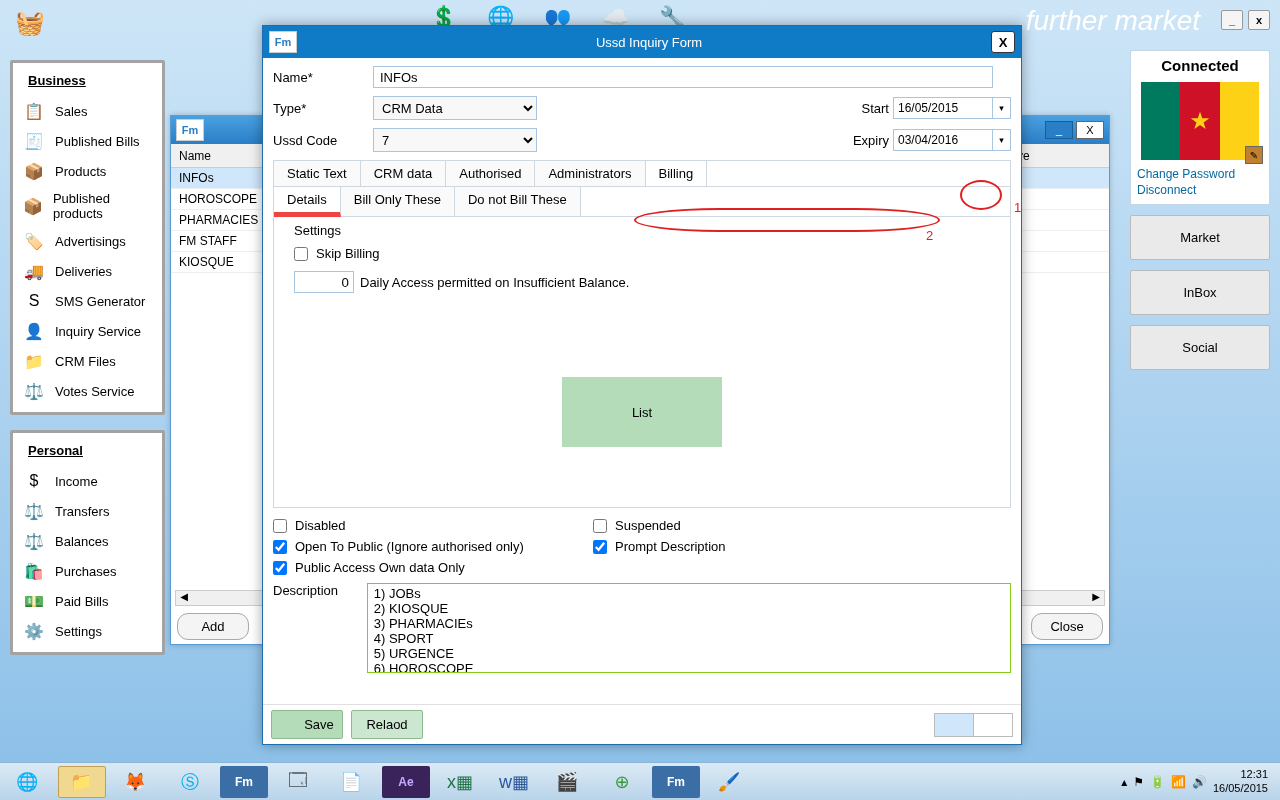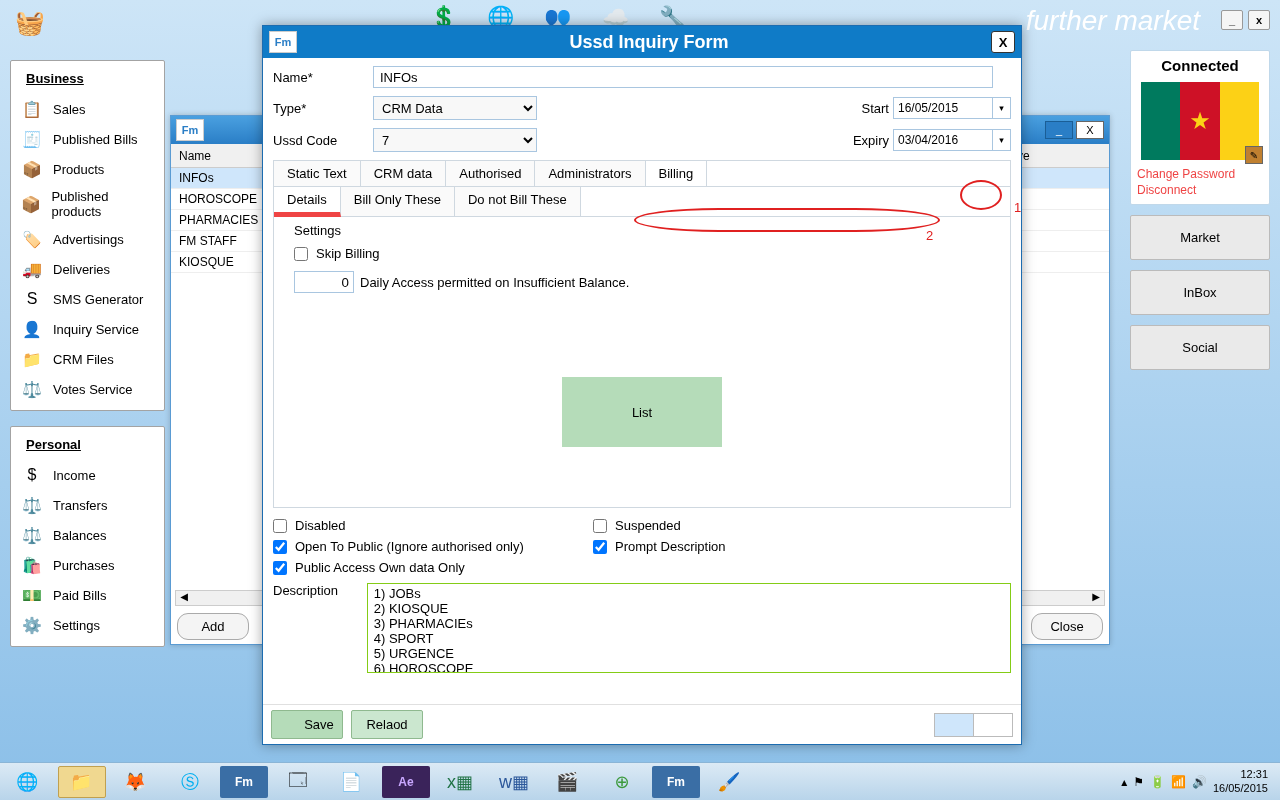--- a/index.html
+++ b/index.html
@@ -10,21 +10,21 @@
 .top-bar { position: absolute; top: 0; left: 0; right: 0; height: 45px; display: flex; align-items: center; }
 .basket-icon { margin-left: 15px; font-size: 24px; }
 .top-icons { position: absolute; left: 430px; top: 5px; display: flex; gap: 30px; }
 .top-icons span { font-size: 22px; }
 .brand { position: absolute; right: 80px; top: 5px; font-size: 28px; font-style: italic; color: #fff; font-weight: 500; }
 .win-controls { position: absolute; right: 10px; top: 10px; display: flex; gap: 5px; }
 .win-btn { width: 22px; height: 20px; background: #f5f5f5; border: 1px solid #999; border-radius: 2px; font-size: 11px; display: flex; align-items: center; justify-content: center; cursor: pointer; font-weight: bold; }
 
 
 .left-panel { position: absolute; left: 10px; top: 60px; width: 155px; }
-.menu-box { background: #fff; border: 1px solid #a3a3a3; border-radius: 2px; margin-bottom: 15px; padding: 6px 0; }
+.menu-box { background: #fff; border: 3px solid #a3a3a3; border-radius: 2px; margin-bottom: 15px; padding: 6px 0; }
 .menu-title { font-weight: bold; text-decoration: underline; padding: 4px 15px 8px; font-size: 13px; }
 .menu-item { display: flex; align-items: center; gap: 10px; padding: 5px 10px; font-size: 13px; cursor: pointer; }
 .menu-icon { width: 22px; height: 20px; display: flex; align-items: center; justify-content: center; font-size: 16px; }
 
 
 .list-window { position: absolute; left: 170px; top: 115px; width: 940px; height: 530px; background: #fff; border: 1px solid #5a9bd3; box-shadow: 0 0 6px rgba(0,0,0,0.2); }
 .list-titlebar { height: 28px; background: linear-gradient(#4aa0e0,#2a7ec6); display: flex; align-items: center; padding: 0 5px; }
 .fm-logo { width: 28px; height: 22px; background: #fff; color: #2a7ec6; font-weight: bold; font-size: 11px; display: flex; align-items: center; justify-content: center; border: 1px solid #ccc; }
 .list-titlebar .right-ctrls { margin-left: auto; display: flex; gap: 3px; }
 .tb-btn { width: 28px; height: 18px; background: #fff; border: 1px solid #666; font-size: 11px; display: flex; align-items: center; justify-content: center; cursor: pointer; }
@@ -38,21 +38,21 @@
 .list-hscroll { position: absolute; bottom: 38px; left: 4px; right: 4px; height: 16px; background: #f0f0f0; border: 1px solid #ccc; display:flex; }
 .list-hscroll .arr { width: 16px; text-align:center; font-size:10px; cursor:pointer; }
 .list-footer { position: absolute; bottom: 4px; width: 100%; display: flex; padding: 0 6px; }
 .footer-btn { background: #f4f4f4; border: 1px solid #aaa; border-radius: 11px; padding: 5px 0; width: 72px; font-size: 13px; cursor: pointer; text-align: center; }
 .footer-btn.close { margin-left: auto; }
 
 
 .dialog { position: absolute; left: 262px; top: 25px; width: 760px; height: 720px; background: #fff; border: 1px solid #1c6cb0; box-shadow: 0 0 12px rgba(0,0,0,0.35); z-index: 20; display: flex; flex-direction: column; }
 .dlg-titlebar { height: 32px; background: #0f7bc7; color: #fff; display: flex; align-items: center; padding: 0 6px; }
 .dlg-titlebar .fm-logo { margin-right: 10px; }
-.dlg-title { flex: 1; text-align: center; font-size: 18px; font-weight: bold; }
+.dlg-title { flex: 1; text-align: center; font-size: 13px; font-weight: normal; }
 .dlg-close { width: 24px; height: 22px; background: #fff; color: #000; border: 1px solid #333; border-radius: 3px; font-weight: bold; font-size: 13px; display: flex; align-items: center; justify-content: center; cursor: pointer; }
 .dlg-body { flex: 1; padding: 8px 10px 4px; font-size: 13px; overflow: hidden; position: relative; }
 .form-row { display: flex; align-items: center; margin-bottom: 8px; }
 .form-label { width: 100px; }
 .text-input { border: 1px solid #a9c6e0; height: 22px; padding: 0 6px; font-size: 13px; }
 .name-input { width: 620px; }
 .select { border: 1px solid #a9c6e0; height: 24px; font-size: 13px; background: #f8f8f8; padding: 0 4px; }
 .type-select { width: 164px; }
 .date-box { display: flex; align-items: center; gap: 4px; }
 .date-input { width: 100px; border: 1px solid #a9c6e0; height: 22px; font-size: 12px; padding: 0 4px; background: #fff; }
@@ -96,21 +96,21 @@
 
 
 .right-panel { position: absolute; right: 10px; top: 50px; width: 140px; }
 .conn-box { background: #fff; border: 1px solid #c0d8ea; border-radius: 2px; padding: 6px; margin-bottom: 10px; }
 .conn-title { font-weight: bold; font-size: 15px; text-align: center; margin-bottom: 8px; }
 .flag { width: 118px; height: 78px; display: flex; margin: 0 auto 6px; position: relative; }
 .flag .g { flex:1; background:#007a5e; }
 .flag .r { flex:1; background:#ce1126; display:flex; align-items:center; justify-content:center; color:#fcd116; font-size:24px; }
 .flag .y { flex:1; background:#fcd116; }
 .flag-badge { position:absolute; right:-4px; bottom:-4px; width:18px; height:18px; background:#c08030; border:1px solid #666; font-size:10px; display:flex; align-items:center; justify-content:center; }
-.conn-link { font-size: 12px; color: #ef4444; cursor: pointer; padding: 1px 0; }
+.conn-link { font-size: 12px; color: #0369a1; cursor: pointer; padding: 1px 0; }
 .side-btn { background: #eaeaea; border: 1px solid #bbb; border-radius: 2px; padding: 14px 0; text-align: center; font-size: 13px; margin-bottom: 10px; cursor: pointer; }
 
 
 .taskbar { position: absolute; bottom: 0; left: 0; right: 0; height: 38px; background: linear-gradient(#dceaf5,#b8d4ea); border-top: 1px solid #8bb5d6; display: flex; align-items: center; padding: 0 4px; }
 .task-item { width: 48px; height: 32px; margin-right: 6px; border: 1px solid transparent; display: flex; align-items: center; justify-content: center; font-size: 18px; cursor: pointer; border-radius: 2px; }
 .task-item.active { background: #f0d890; border-color: #c0a050; }
 .task-item.hover { background: rgba(255,255,255,0.4); }
 .systray { margin-left: auto; display: flex; align-items: center; gap: 6px; font-size: 11px; padding-right: 8px; }
 .tray-icon { font-size: 12px; }
 .clock { text-align: right; line-height: 1.2; font-size: 11px; }

